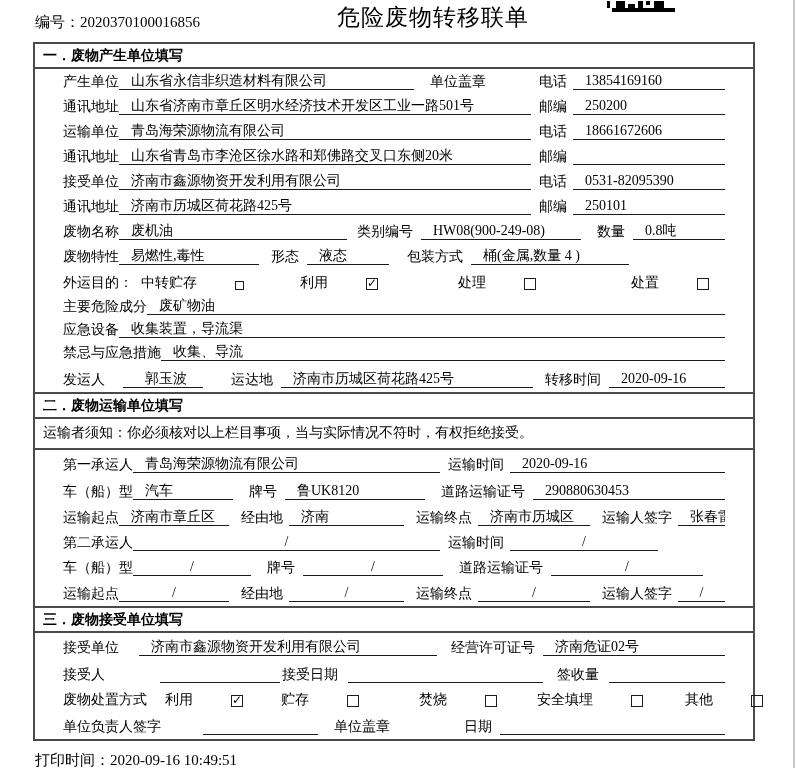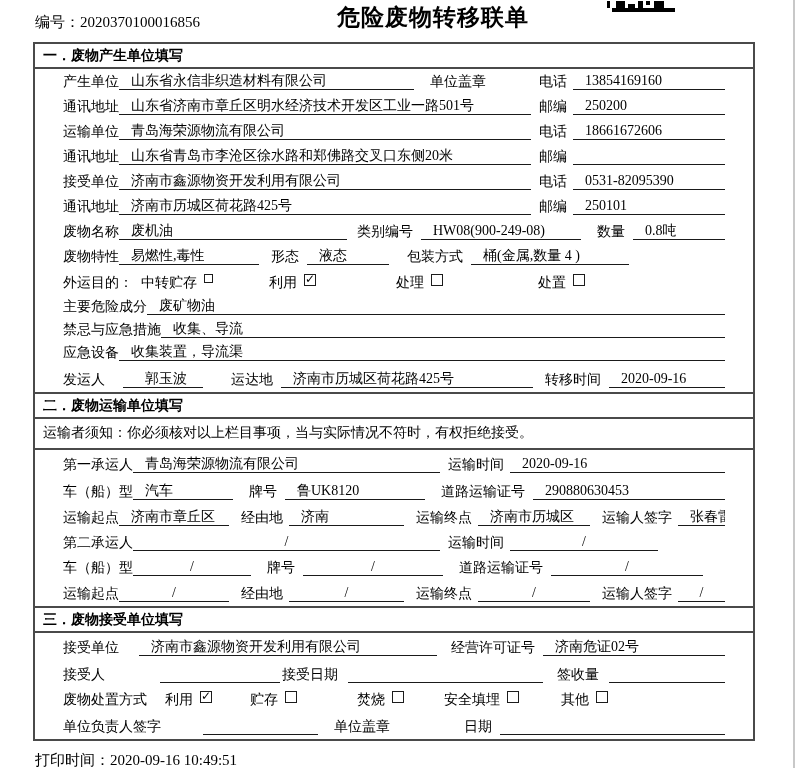--- a/index.html
+++ b/index.html
@@ -7,21 +7,21 @@
     position:relative; width:796px; height:768px; background:#ffffff;
     font-family:"Liberation Serif","DejaVu Serif",serif;
     font-size:14px; color:#000; overflow:hidden;
   }
   .page-edge { position:absolute; right:1px; top:0; bottom:0; width:2px; background:#c8c8c8; }
 
   
   .docnum { position:absolute; left:35px; top:13px; font-size:15px; white-space:nowrap; }
   .doc-title {
     position:absolute; left:0; top:2px; width:100%; text-align:center; padding-left:70px;
-    box-sizing:border-box; margin:0; font-size:23px; font-weight:bold;
+    box-sizing:border-box; margin:0; font-size:23px; font-weight:normal;
     font-family:"Liberation Sans","DejaVu Sans",sans-serif; letter-spacing:1px;
   }
   .qr { position:absolute; left:607px; top:0; }
 
   
   .form {
     position:absolute; left:33px; top:42px; width:722px;
     border:2px solid #4a4a4a; box-sizing:border-box; background:#fff;
   }
   .sec {
@@ -37,21 +37,21 @@
   }
   .h23{height:23px} .h24{height:24px} .h26{height:26px} .h27{height:27px}
   .lbl { white-space:nowrap; flex:none; }
   .val {
     border-bottom:1px solid #1a1a1a; padding:0 6px 0 12px;
     white-space:nowrap; box-sizing:border-box; flex:none; overflow:hidden;
   }
   .val.fill { flex:1 1 auto; }
   .val.center { text-align:center; padding:0; }
   .spacer { flex:none; }
-  .opt { display:flex; flex:none; }
+  .opt { display:flex; align-items:flex-end; flex:none;gap:31px; }
   .opt .lbl { margin-right:7px; }
   .box {
     position:relative; display:inline-block; width:12px; height:12px;
     border:1px solid #1c1c1c; box-sizing:border-box; margin-bottom:1px; flex:none;
   }
   .box.small { width:9px; height:9px; }
   .box.on::after {
     content:"\2713"; position:absolute; left:0px; top:-4px;
     font-family:"DejaVu Sans",sans-serif; font-size:12px; color:#000;
   }
@@ -164,27 +164,27 @@
         <span class="box"></span>
       </span>
     </div>
 
     <div class="row h24">
       <span class="lbl">主要危险成分</span>
       <span class="val fill">废矿物油</span>
     </div>
 
     <div class="row h23">
+      <span class="lbl">应急设备</span>
+      <span class="val fill">收集装置，导流渠</span>
+    </div>
+
+    <div class="row h23">
       <span class="lbl">禁忌与应急措施</span>
       <span class="val fill">收集、导流</span>
-    </div>
-
-    <div class="row h23">
-      <span class="lbl">应急设备</span>
-      <span class="val fill">收集装置，导流渠</span>
     </div>
 
     <div class="row h27">
       <span class="lbl">发运人</span>
       <span class="val" style="width:80px;margin-left:18px;text-align:center">郭玉波</span>
       <span class="lbl" style="margin-left:28px;margin-right:8px">运达地</span>
       <span class="val" style="width:252px">济南市历城区荷花路425号</span>
       <span class="lbl" style="margin-left:12px;margin-right:8px">转移时间</span>
       <span class="val fill">2020-09-16</span>
     </div>

